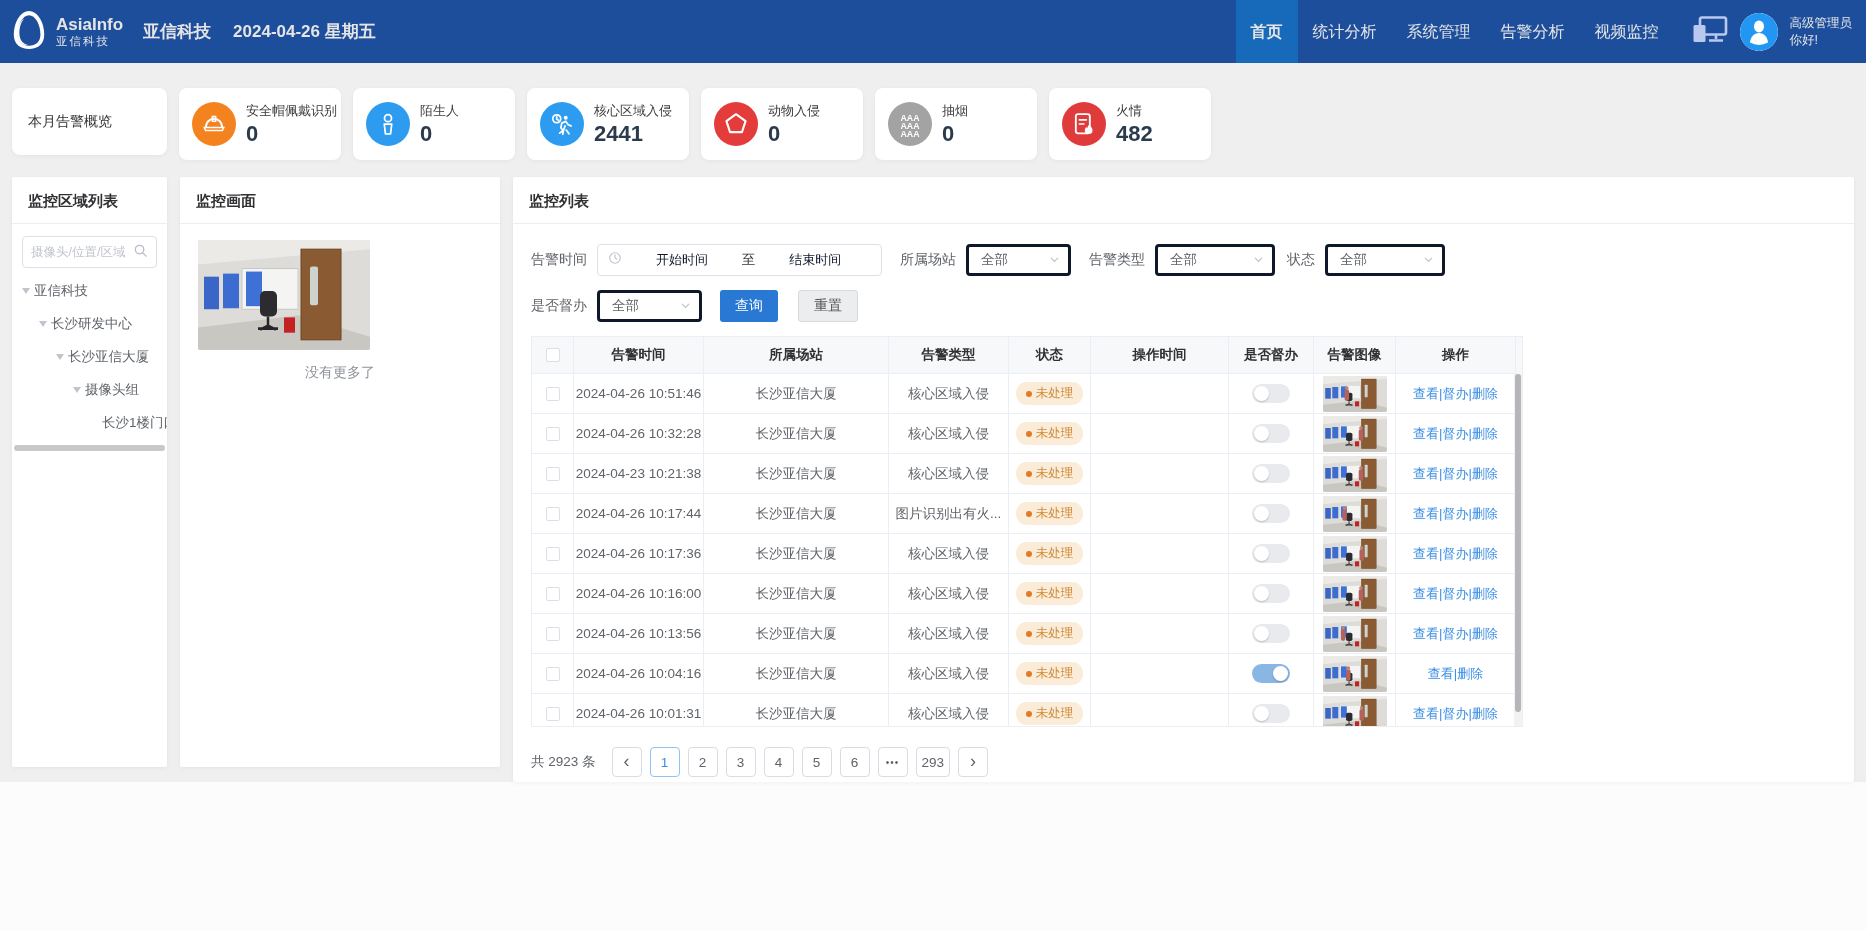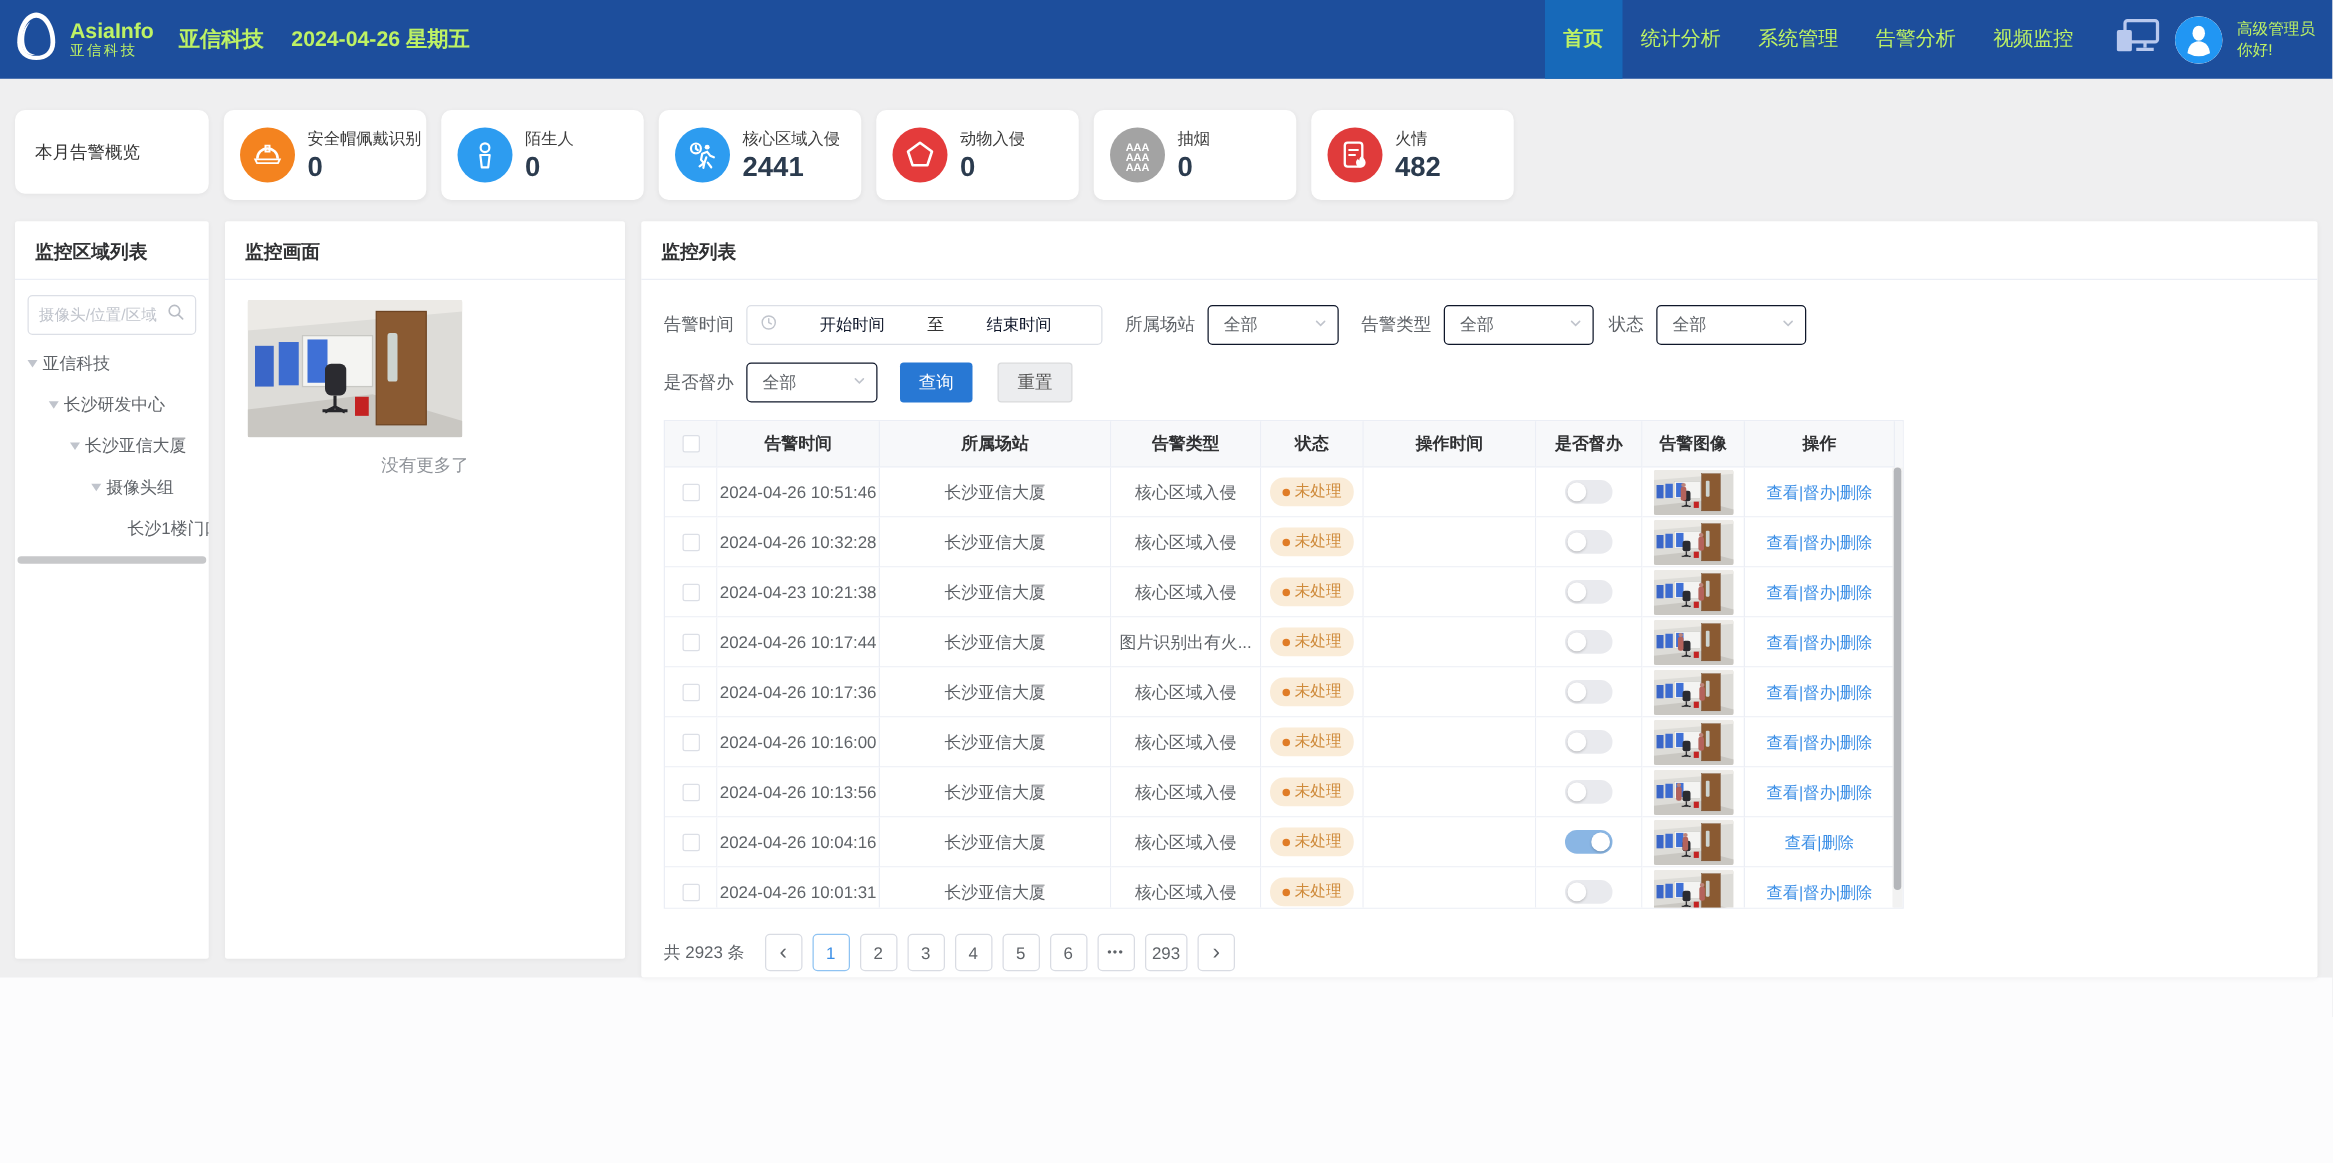--- a/index.html
+++ b/index.html
@@ -1,20 +1,20 @@
 <!DOCTYPE html>
 <html><head>
 <meta charset="utf-8">
 <style>
   * { box-sizing: border-box; margin: 0; padding: 0; }
   html,body { width:1866px; height:930px; overflow:hidden;
     font-family:"Liberation Sans","DejaVu Sans",sans-serif; background:#efeff0; }
 
   
-  .navbar { height:63px; background:#1d4e9c; display:flex; align-items:center; color:#bef264; }
+  .navbar { height:63px; background:#1d4e9c; display:flex; align-items:center; color:#e5e5e5; }
   .brand { display:flex; align-items:center; gap:8px; padding-left:10px; }
   .brand-txt { line-height:1.1; }
   .brand-en { font-size:17px; font-weight:700; }
   .brand-cn { font-size:11.5px; letter-spacing:2px; }
   .head-title { margin-left:20px; font-size:17px; font-weight:700; display:flex; gap:22px; }
   .nav { margin-left:auto; display:flex; height:63px; }
   .nav-item { padding:0 15px; line-height:63px; font-size:16px; cursor:pointer; white-space:nowrap; }
   .nav-item.active { background:#1769b9; font-weight:700; }
   .nav-right { display:flex; align-items:center; gap:12px; padding:0 14px 0 18px; }
   .avatar { width:38px; height:38px; border-radius:50%; background:#dff0fd; display:flex; align-items:center; justify-content:center; overflow:hidden; }
@@ -57,21 +57,21 @@
 
   
   .monitor-panel { flex:1; height:605px; }
   .filters { padding:20px 18px 0; }
   .f-row { display:flex; align-items:center; gap:10px; margin-bottom:14px; }
   .f-label { font-size:14px; color:#5f6368; white-space:nowrap; }
   .date-range { width:285px; height:32px; border:1px solid #dcdfe6; border-radius:4px;
     display:flex; align-items:center; padding:0 10px; gap:4px; background:#fff; }
   .ph { font-size:13px; color:#0f172a; text-align:center; flex:1; white-space:nowrap; }
   .to { font-size:13.5px; color:#333; }
-  .sel { height:32px; border:1px solid #0f172a; border-radius:4px; background:#fff;
+  .sel { height:32px; border:3px solid #0f172a; border-radius:4px; background:#fff;
     display:flex; align-items:center; padding:0 8px 0 12px; cursor:pointer; }
   .sel .val { flex:1; font-size:13.5px; color:#5f6368; }
   .sel-m { width:105px; } .sel-l { width:120px; }
   .btn { height:32px; border-radius:3px; font-size:14px; padding:0 15px; cursor:pointer; border:none; }
   .btn-primary { background:#2878d4; color:#fff; margin-left:8px; }
   .btn-plain { background:#ecedef; color:#555; border:1px solid #d9dadc; margin-left:10px; }
 
   
   .table-wrap { margin:3px 18px 0; width:992px; position:relative; border:1px solid #ebeef5; }
   .tgrid { display:grid; grid-template-columns:42px 130px 185px 120px 82px 138px 85px 82px 120px; }

